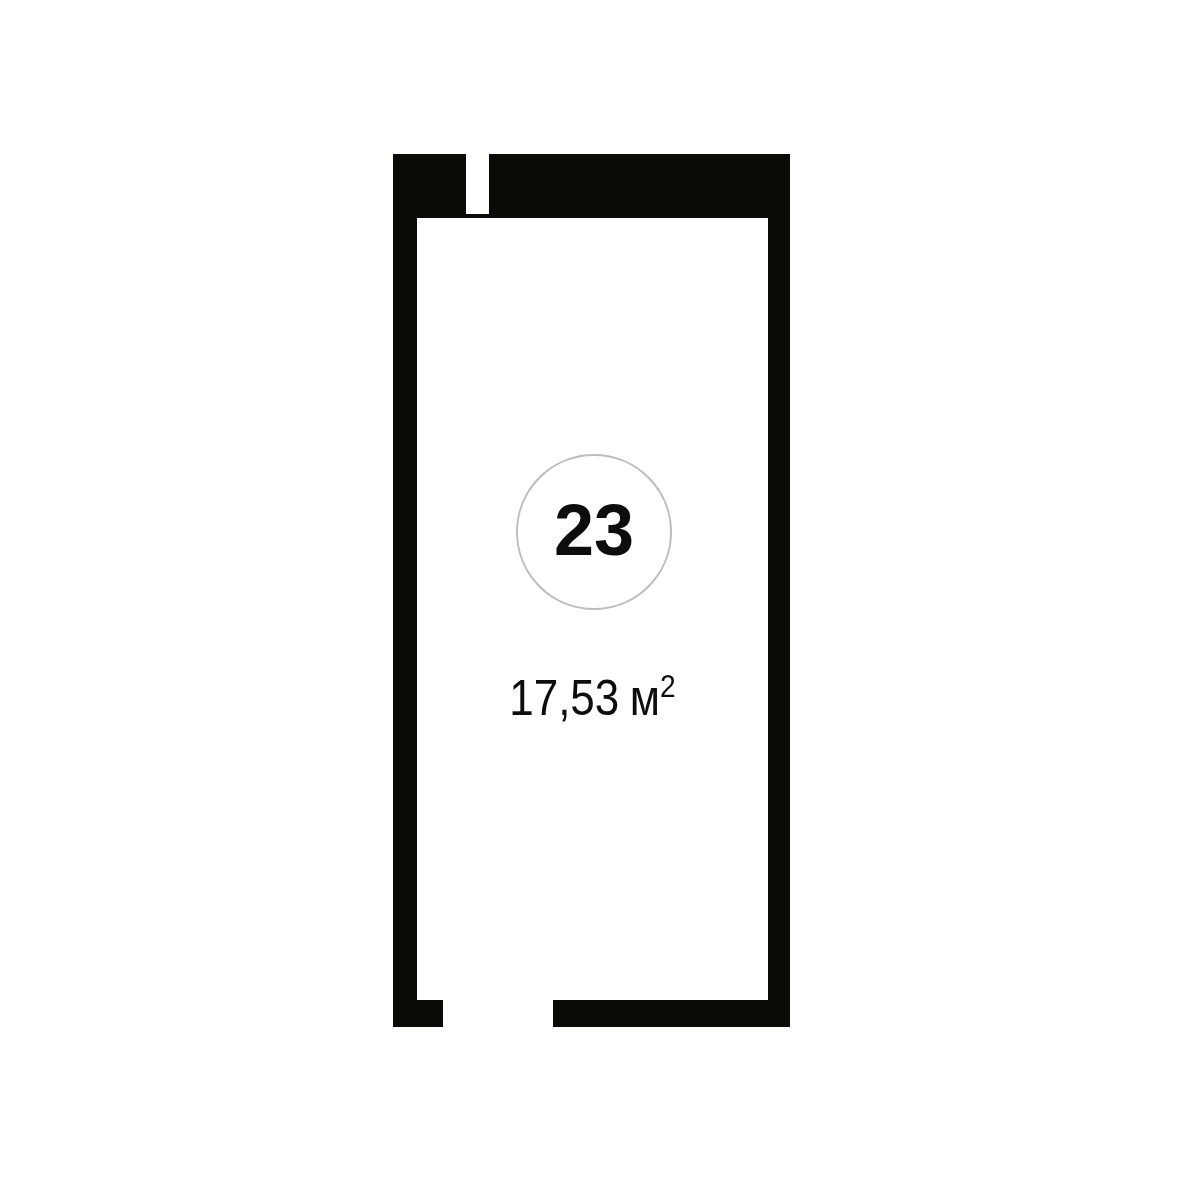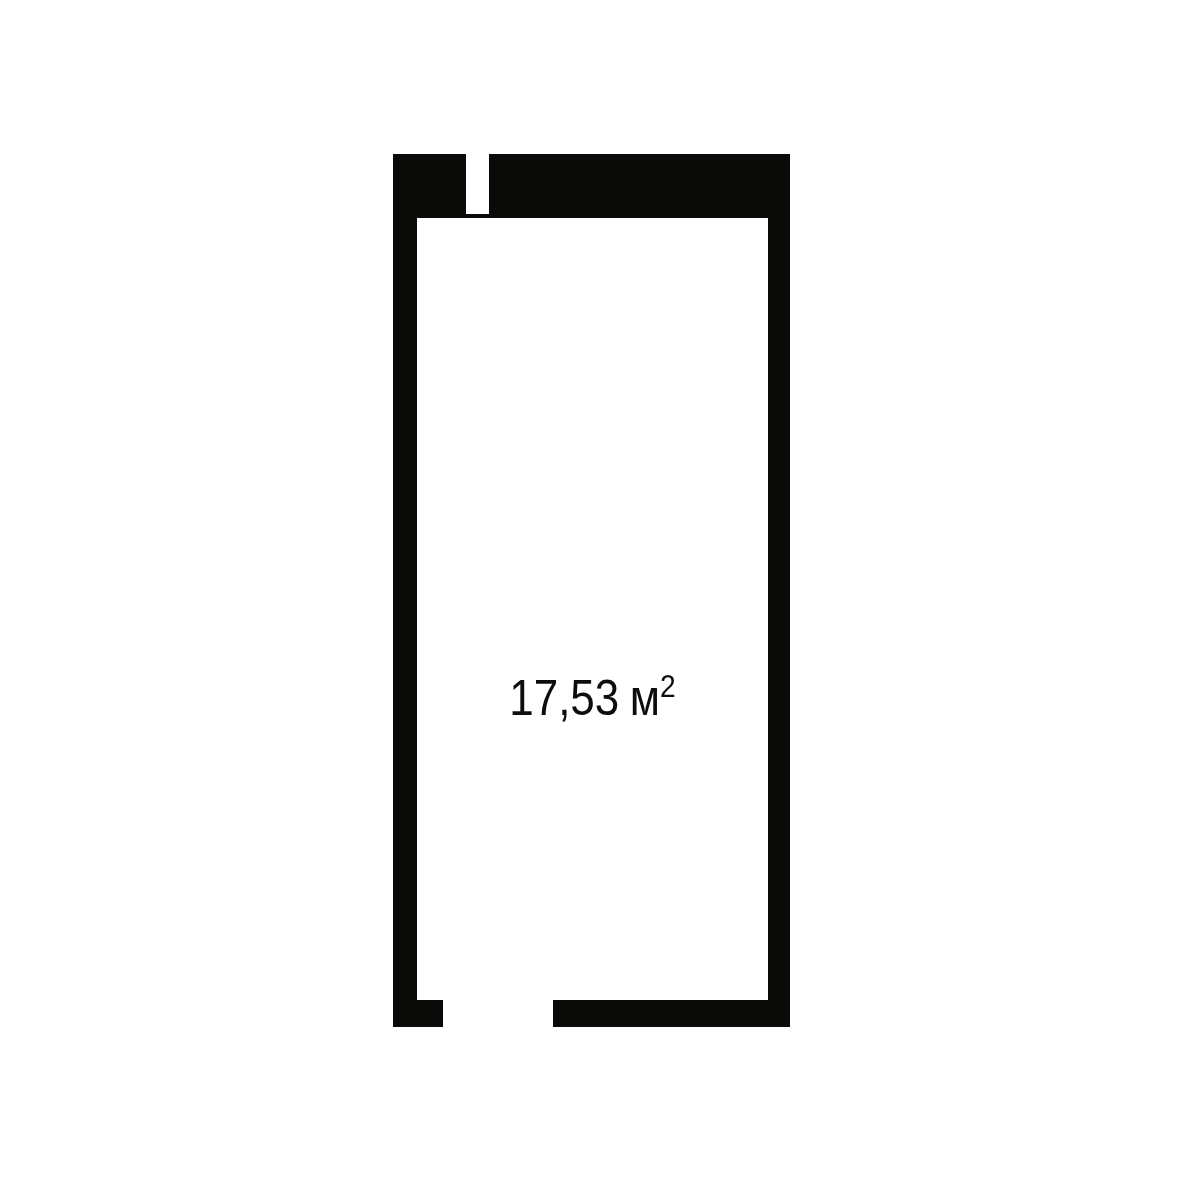--- a/index.html
+++ b/index.html
@@ -85,18 +85,21 @@
   <div class="wall wall-top"></div>
   <div class="wall wall-left"></div>
   <div class="wall wall-right"></div>
   <div class="wall wall-bottom-left"></div>
   <div class="wall wall-bottom-right"></div>
 
   <div class="window-opening"></div>
 
   <div class="room-interior"></div>
 
+  <div class="badge">
+    <span class="num">23</span>
+  </div>
 
   <div class="area-label">
     <span>17,53</span><span class="unit">м</span><sup>2</sup>
   </div>
 
 </div>
 
 </body></html>

